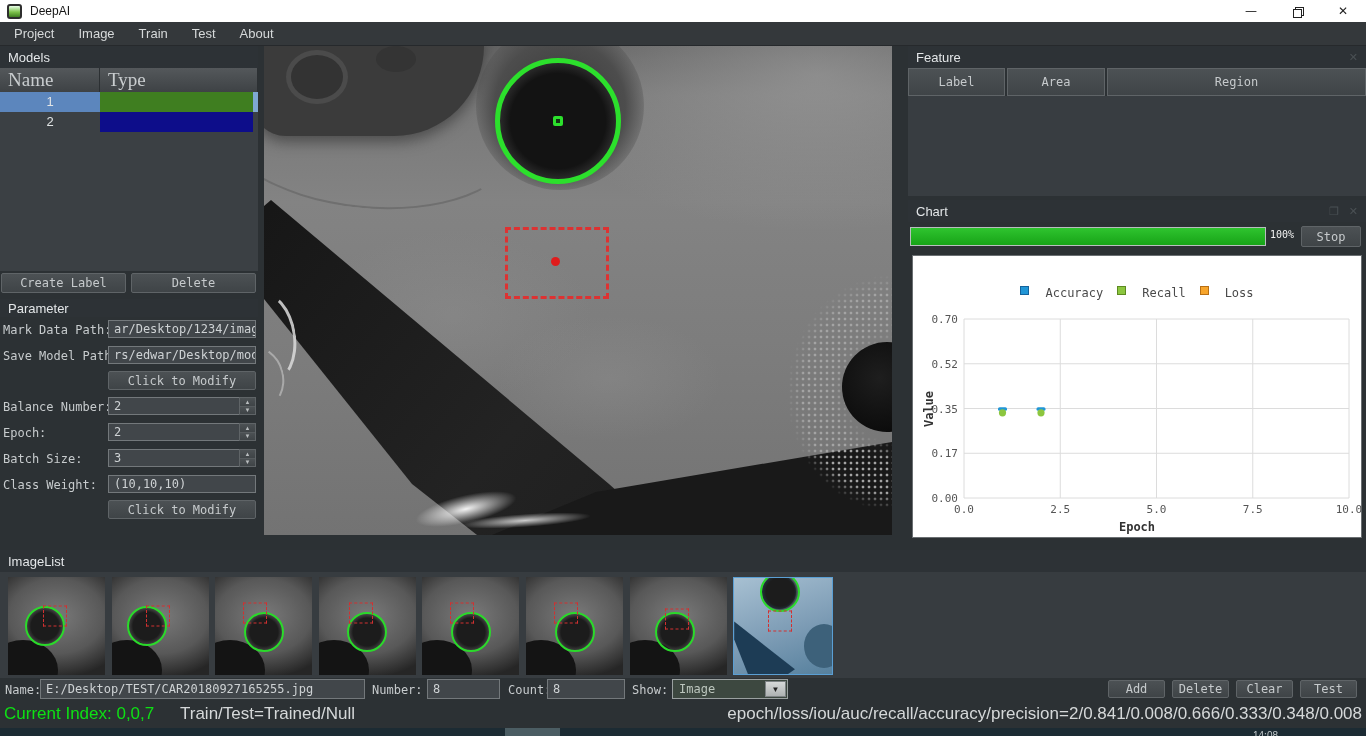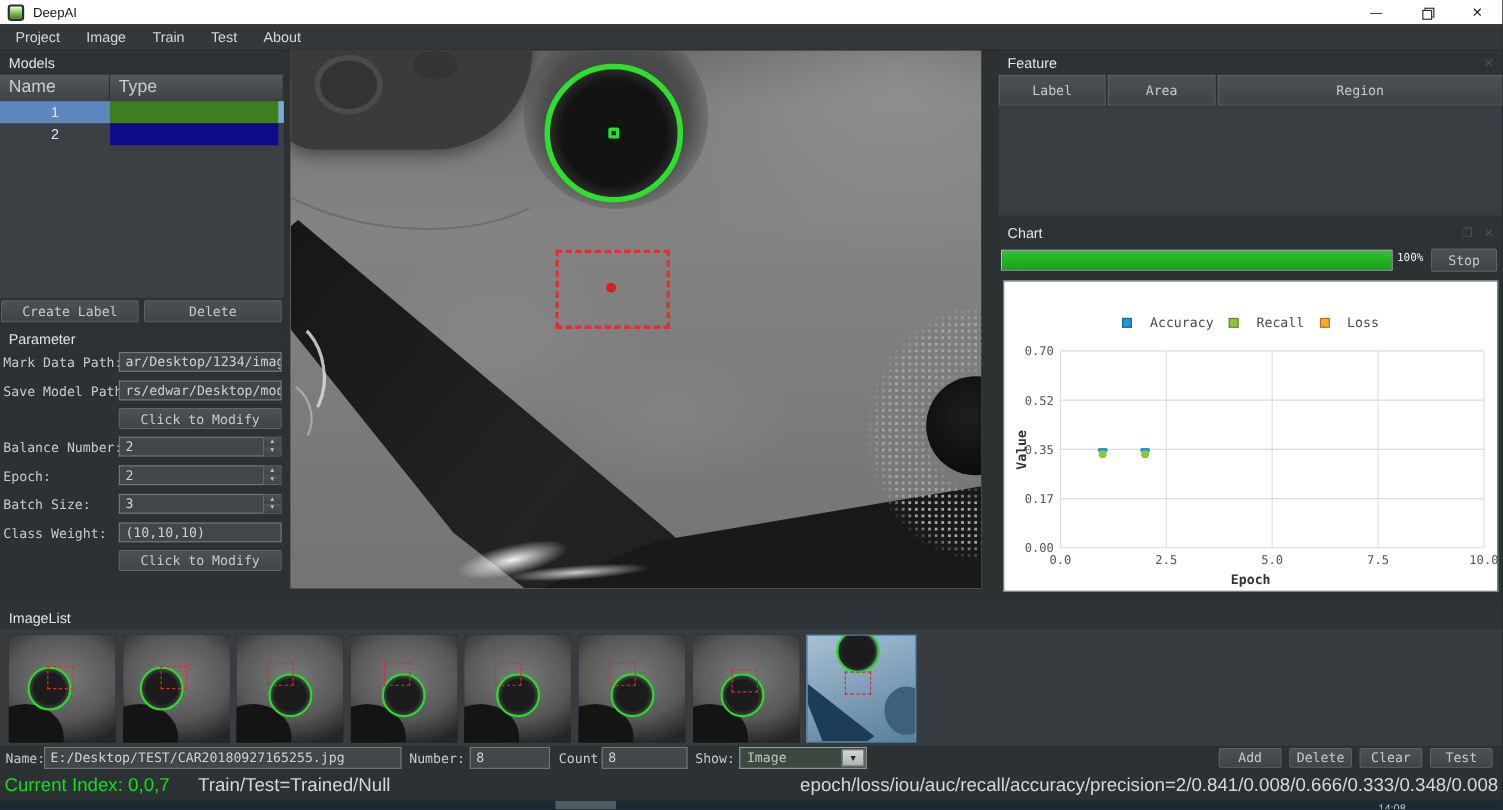--- a/index.html
+++ b/index.html
@@ -22,21 +22,21 @@
   .menubar{left:0;top:22px;width:1366px;height:24px;background:#34383b;display:flex;align-items:center;
            border-bottom:1px solid #26292c;box-sizing:border-box;}
   .menu-item{color:#d6d9da;font-size:13px;padding:0 10px;margin-left:4px;line-height:24px;}
   
   .panel-header{background:#2d3236;color:#e3e6e8;font-size:13px;display:flex;align-items:center;
                 padding-left:8px;box-sizing:border-box;}
   .panel-hdr-icons{margin-left:auto;margin-right:8px;display:flex;gap:10px;color:#4a5054;font-size:11px;}
   .content{background:#3b4044;}
   
   .tbl-header{display:flex;height:24px;background:linear-gradient(180deg,#54585b,#3e4245);
-              color:#c9cdcf;font-size:16px;}
+              color:#c9cdcf;font-size:19px;font-family:Liberation Serif, serif;}
   .tbl-header .hc{display:flex;align-items:center;padding-left:8px;box-sizing:border-box;
                   border-right:1px solid #2c3033;}
   .m-row{display:flex;height:20px;color:#e2e5e6;font-size:13px;line-height:20px;}
   .m-name{width:100px;text-align:center;}
   .m-type{flex:1;padding-left:5px;box-sizing:border-box;}
   
   .btn{background:linear-gradient(180deg,#4c5154,#3f4447);border:1px solid #5f6467;border-radius:2px;
        color:#c6cacc;font-family:"DejaVu Sans Mono",monospace;font-size:12px;
        display:flex;align-items:center;justify-content:center;box-sizing:border-box;cursor:default;}
   .field{background:#41464a;border:1px solid #73787b;color:#ced2d4;font-family:"DejaVu Sans Mono",monospace;
@@ -50,21 +50,21 @@
                  display:flex;align-items:center;justify-content:center;}
   .spin-btns .up{border-bottom:1px solid #565b5e;}
   
   .progress{background:#e9e9e9;border:1px solid #b9bdbf;box-sizing:border-box;}
   .progress .fill{height:100%;background:linear-gradient(180deg,#2fc42f,#17a317);}
   
   .chart-box{background:#ffffff;border:1px solid #6a6f72;box-sizing:border-box;color:#3d3d3d;}
   .chart-title{position:absolute;left:0;top:6px;width:100%;text-align:center;
                font-family:"DejaVu Sans Mono",monospace;font-size:12px;color:#3d3d3d;}
   .legend{position:absolute;left:0;top:30px;width:100%;display:flex;justify-content:center;gap:14px;}
-  .legend-item{display:flex;align-items:center;gap:16px;font-family:"DejaVu Sans Mono",monospace;
+  .legend-item{display:flex;gap:16px;font-family:"DejaVu Sans Mono",monospace;
                font-size:12px;color:#4a4a4a;}
   .legend-sq{width:9px;height:9px;box-sizing:border-box;}
   .axis-label{position:absolute;font-family:"DejaVu Sans Mono",monospace;font-size:12px;font-weight:bold;color:#333;}
   
   .thumb{position:absolute;top:5px;width:97px;height:98px;overflow:hidden;
          background:radial-gradient(ellipse 95px 75px at 50% 40%,#7a7a7a 0%,#585858 50%,#262626 82%),#1e1e1e;}
   .thumb .blob{position:absolute;left:-20px;bottom:-25px;width:70px;height:60px;border-radius:50%;background:#141414;}
   .thumb .g-circle{position:absolute;width:36px;height:36px;border:2px solid #2ada2a;border-radius:50%;
                    background:radial-gradient(circle,#1c1c1c 55%,rgba(40,40,40,.3) 80%);transform:translate(-50%,-50%);}
   .thumb .r-square{position:absolute;width:22px;height:19px;border:1px dashed #d23030;transform:translate(-50%,-50%);}

